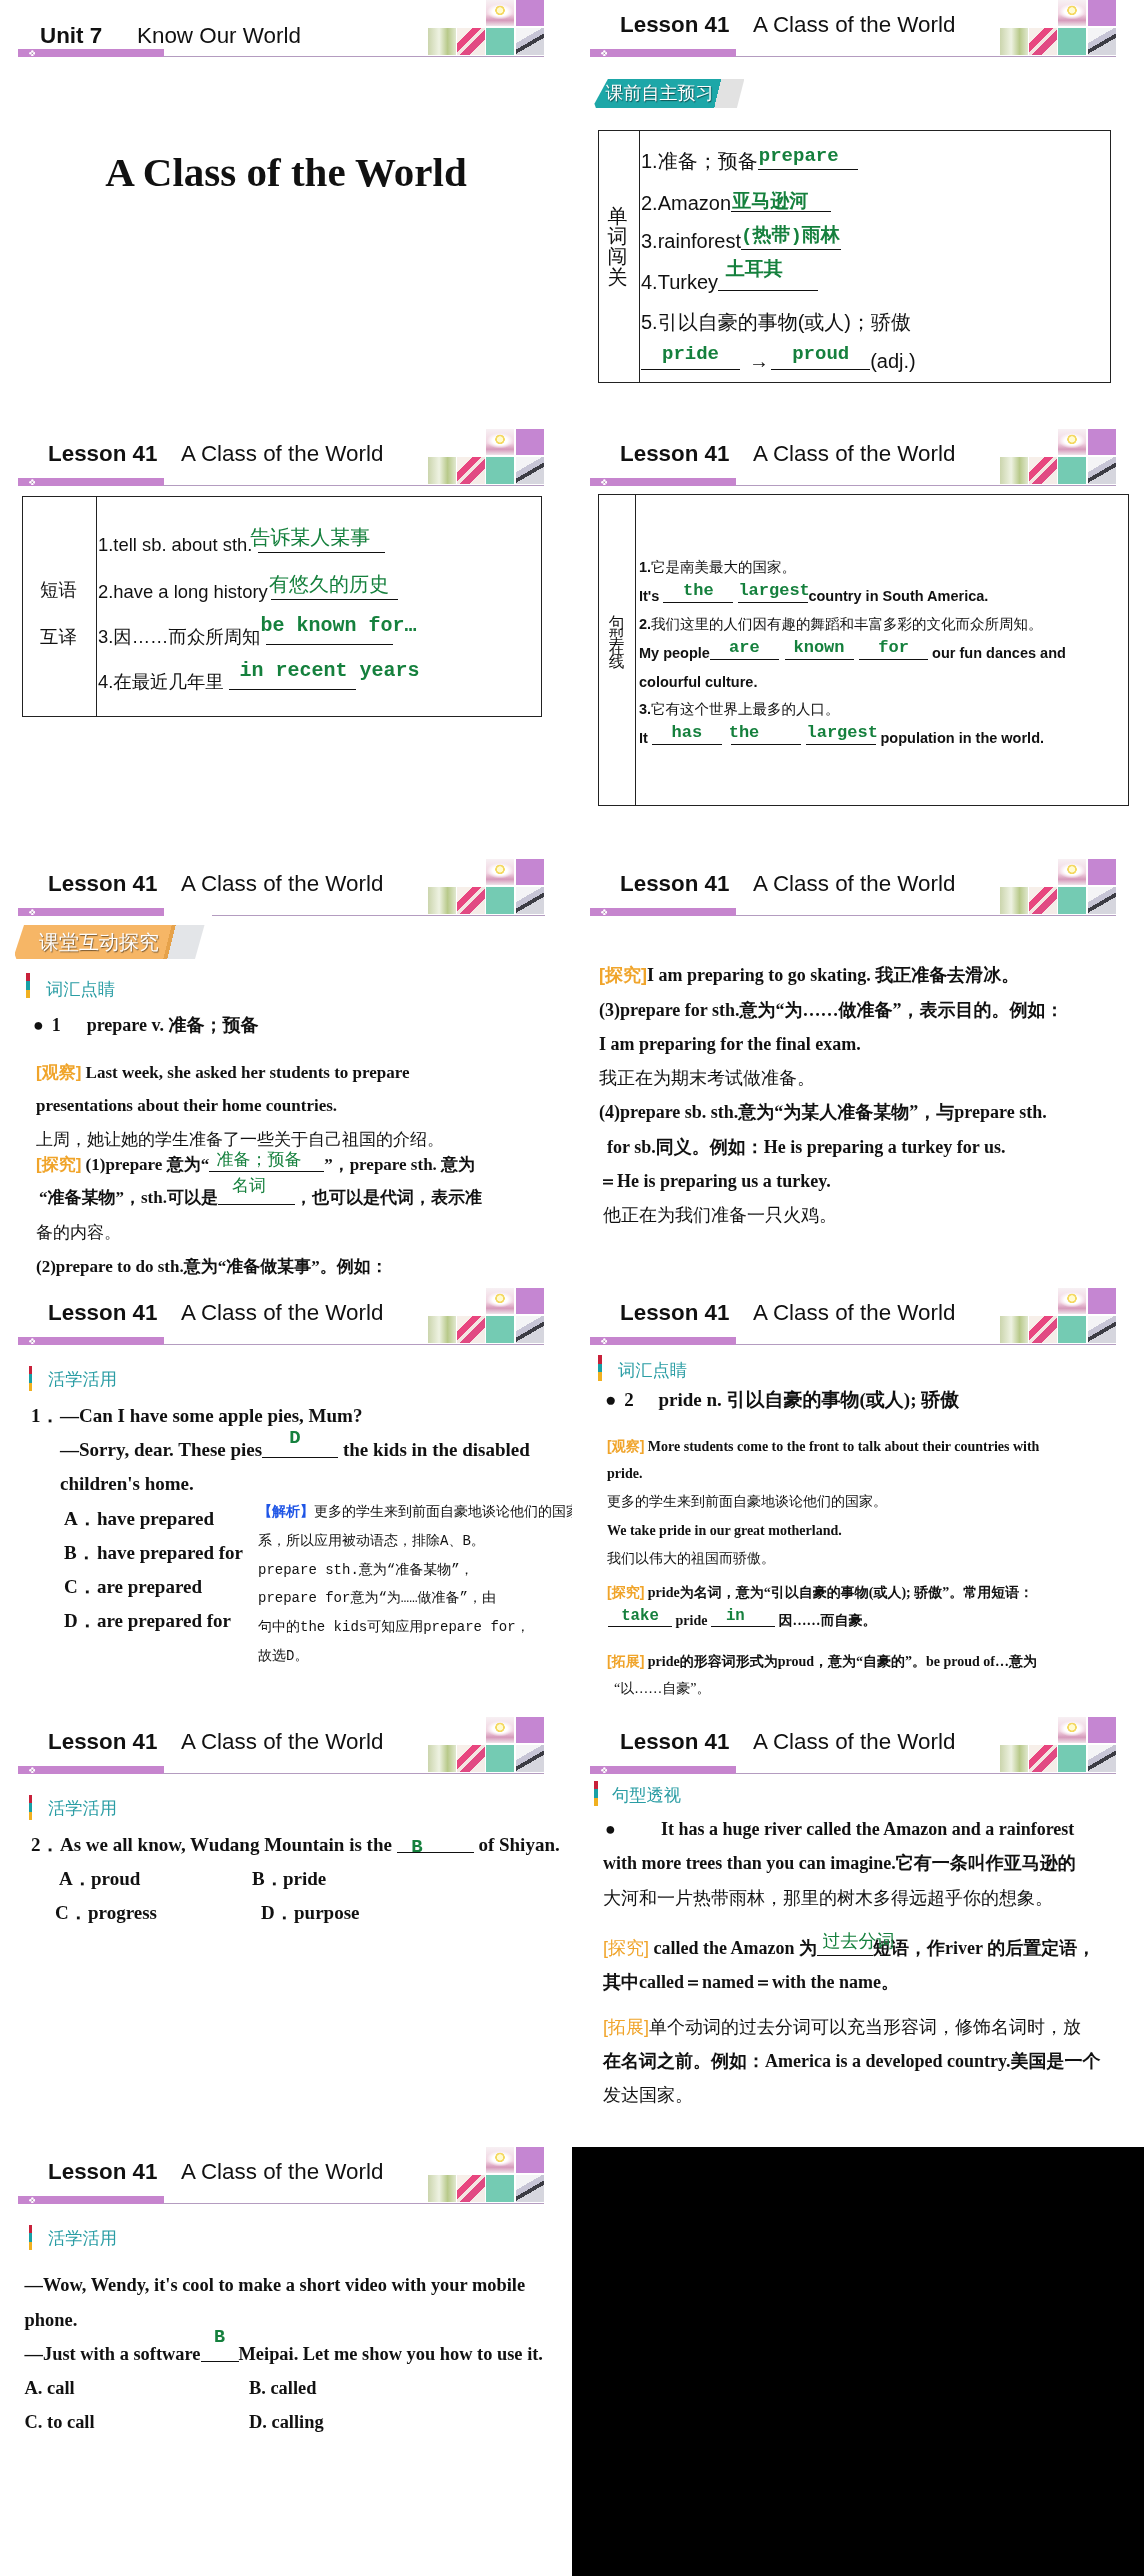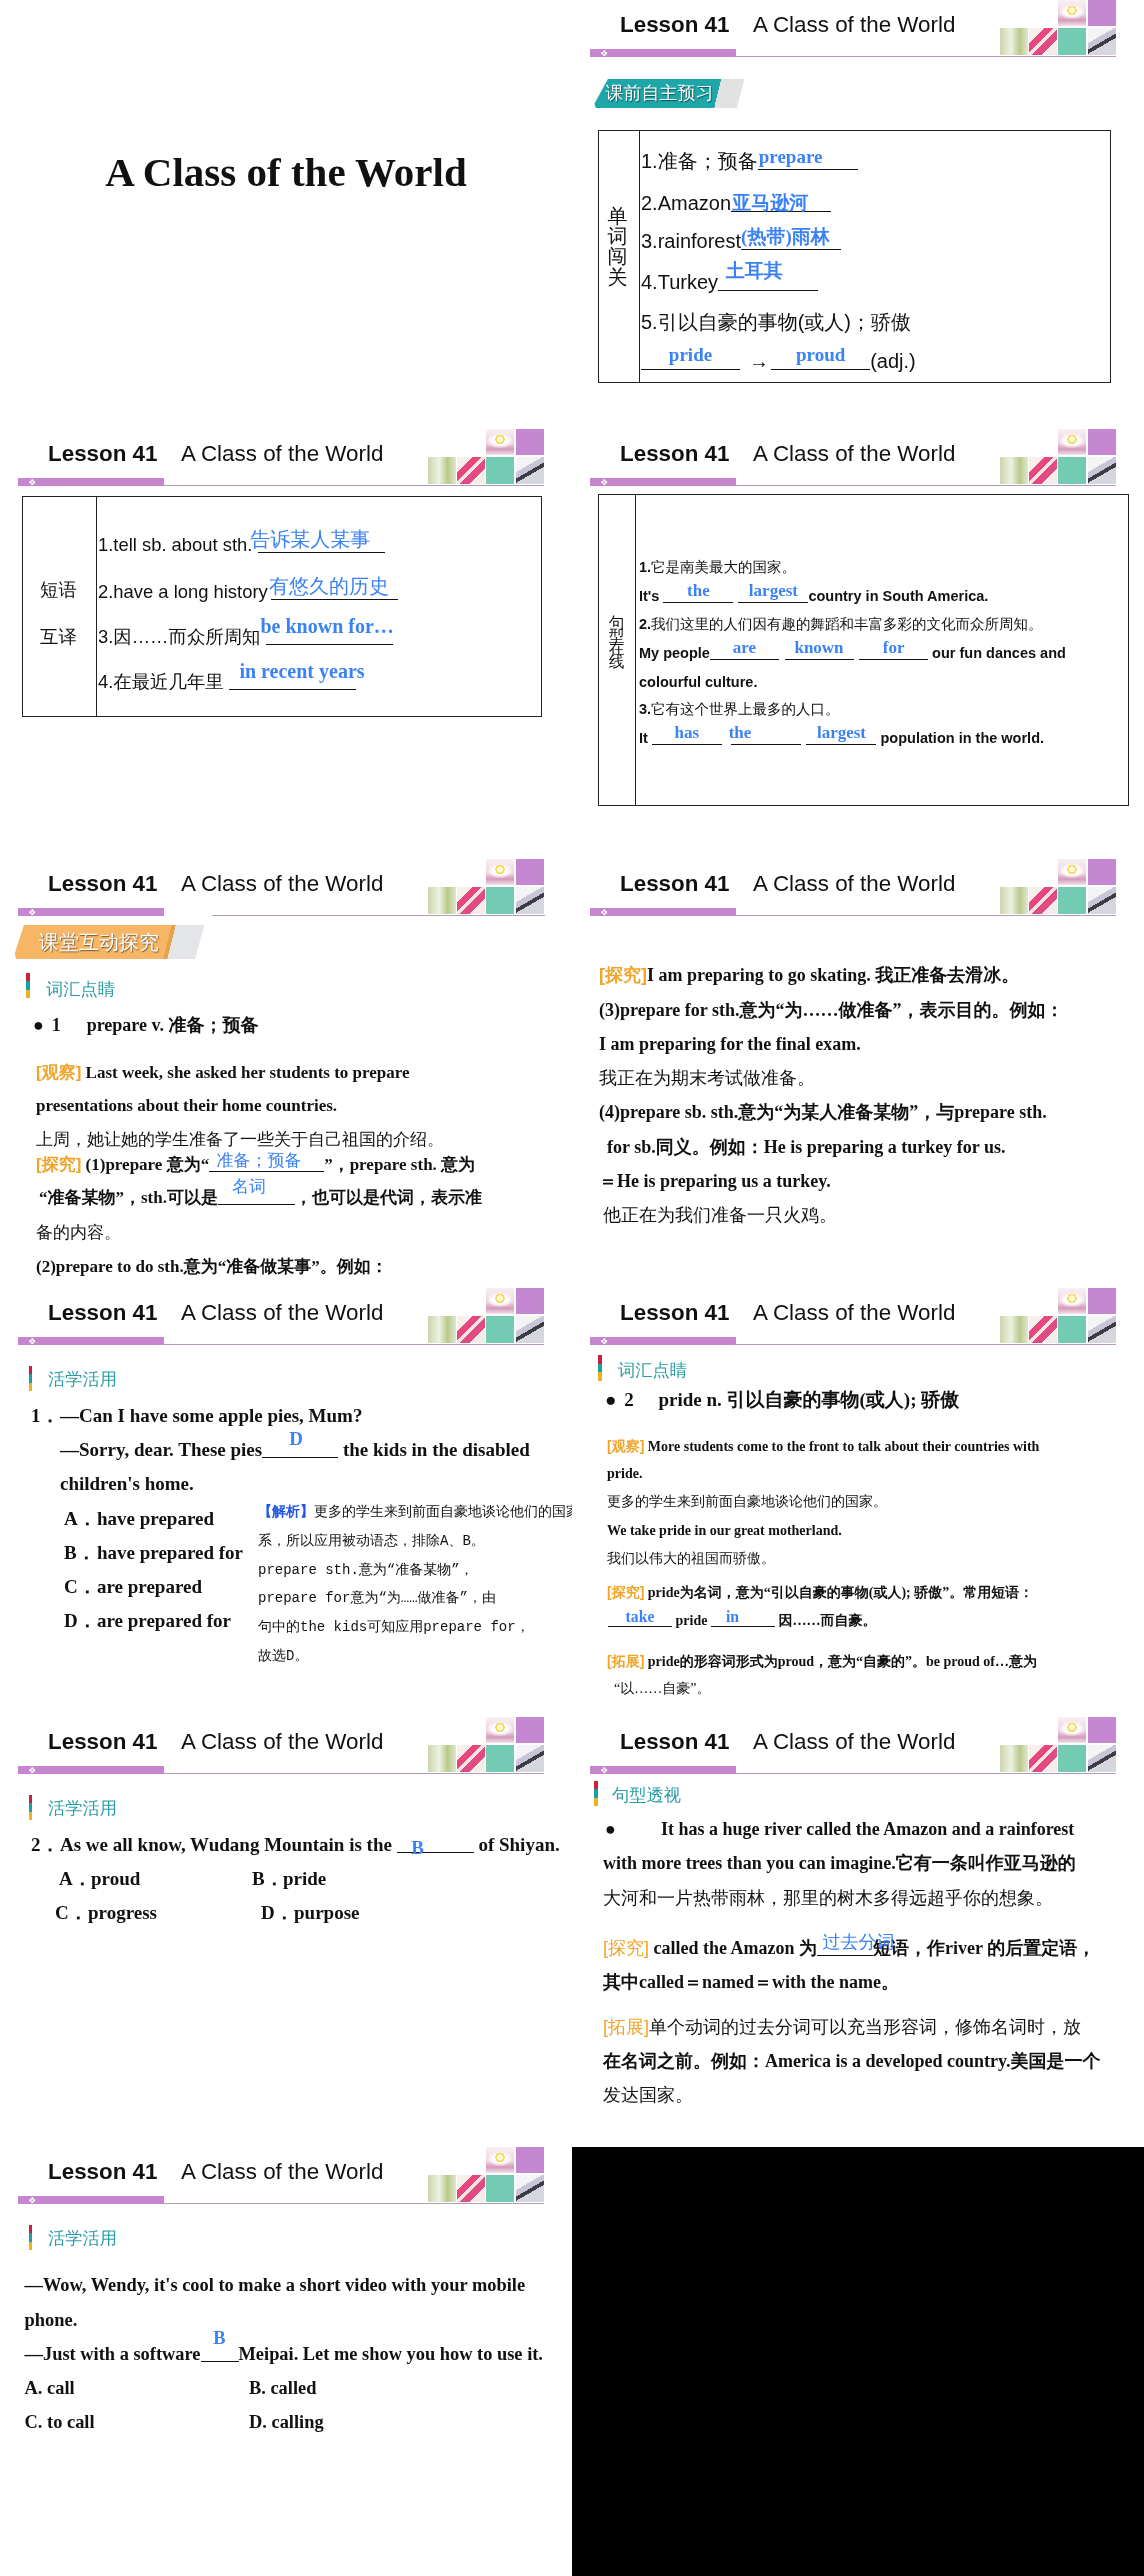--- a/index.html
+++ b/index.html
@@ -39,21 +39,21 @@
 .tribar{position:absolute;width:3.9px}
 .tribar i{display:block;height:33.33%}
 .tribar .r{background:#C8213A}.tribar .t{background:#17A0A6}.tribar .y{background:#F0B020}
 .sub{position:absolute;color:#2A9DA4;font-family:"DejaVu Sans","Liberation Sans",sans-serif;font-size:17.3px;line-height:21px;white-space:nowrap}
 
 .tbl{position:absolute;border:0.8px solid #222}
 .tbl-div{position:absolute;top:0;bottom:0;width:0;border-left:0.8px solid #222}
 .vtext{position:absolute;writing-mode:vertical-rl;text-orientation:upright;color:#111;white-space:nowrap}
 
 .blank{display:inline-block;position:relative;border-bottom:1.1px solid #111;height:1em;margin-bottom:-2.2px;vertical-align:baseline}
-.ans{position:absolute;bottom:1.1px;left:0;right:0;text-align:center;color:#3b82f6;font-family:Liberation Serif, serif;font-weight:bold;white-space:nowrap;line-height:1}
+.ans{position:absolute;bottom:1.1px;left:0;right:0;text-align:center;color:#15803d;font-family:Liberation Mono, monospace;font-weight:bold;white-space:nowrap;line-height:1}
 .ans.l{text-align:left;right:auto}
 .s2 .ln{font-size:20px;line-height:24.6px}
 .s2 .ans{font-size:19px}
 .s3 .ln{font-size:18.4px;line-height:22.4px}
 .s3 .ans{font-size:20px}
 .s4 .ln{font-size:14.5px;line-height:19px}
 .s4 .ans{font-size:17px}
 .s5 .body{font-size:17px;line-height:21px}
 .s5 .ans{font-size:17px;font-weight:normal}
 .s6 .ln{font-size:18px;line-height:22.4px}
@@ -68,20 +68,40 @@
 .s10 .ans{font-size:18px;font-weight:normal}
 .s11 .ln{font-size:18.4px;line-height:22.4px}
 .s11 .ans{font-size:18.4px}
 </style>
 </head>
 <body>
 
 <div id="page">
 
 <section class="slide" style="left:0;top:0">
+  <div class="hdr">
+    <span class="hdr-txt b" style="left:40px;top:22.4px">Unit 7</span>
+    <span class="hdr-txt" style="left:137px;top:22.4px">Know Our World</span>
+    <div class="hbar">
+          <svg width="6.7" height="6.7" viewBox="0 0 14 14">
+            <circle cx="7" cy="3" r="2.6" fill="#fff"></circle>
+            <circle cx="3" cy="7" r="2.6" fill="#fff"></circle>
+            <circle cx="11" cy="7" r="2.6" fill="#fff"></circle>
+            <circle cx="7" cy="11" r="2.6" fill="#fff"></circle>
+            <circle cx="7" cy="7" r="1.4" fill="#9a9a9a"></circle>
+          </svg>
+        </div>
+    <div class="hline"></div>
+    <div class="tile t-flower"></div>
+    <div class="tile t-purple"></div>
+    <div class="tile t-glass"></div>
+    <div class="tile t-rolls"></div>
+    <div class="tile t-teal"></div>
+    <div class="tile t-compact"></div>
+  </div>
   <div class="ln serif b" style="left:0;width:572px;text-align:center;top:149px;font-size:41px;line-height:47px">A Class of the World</div>
 </section>
 
 <section class="slide s2" style="left:572px;top:0">
   <div class="hdr">
     <span class="hdr-txt hdr-lesson">Lesson 41</span>
     <span class="hdr-txt hdr-title">A Class of the World</span>
     <div class="hbar">
           <svg width="6.7" height="6.7" viewBox="0 0 14 14">
             <circle cx="7" cy="3" r="2.6" fill="#fff"></circle>

